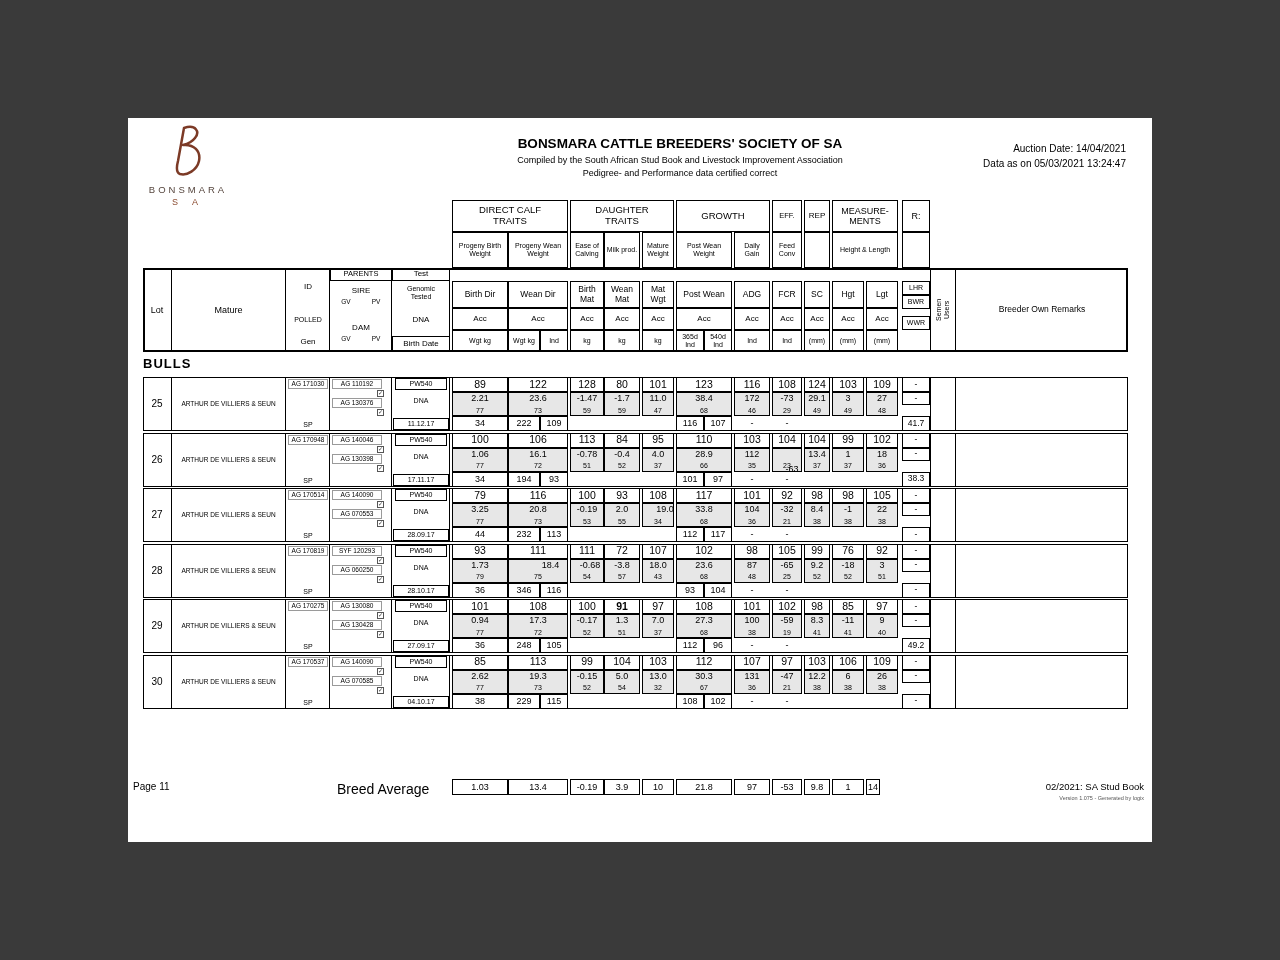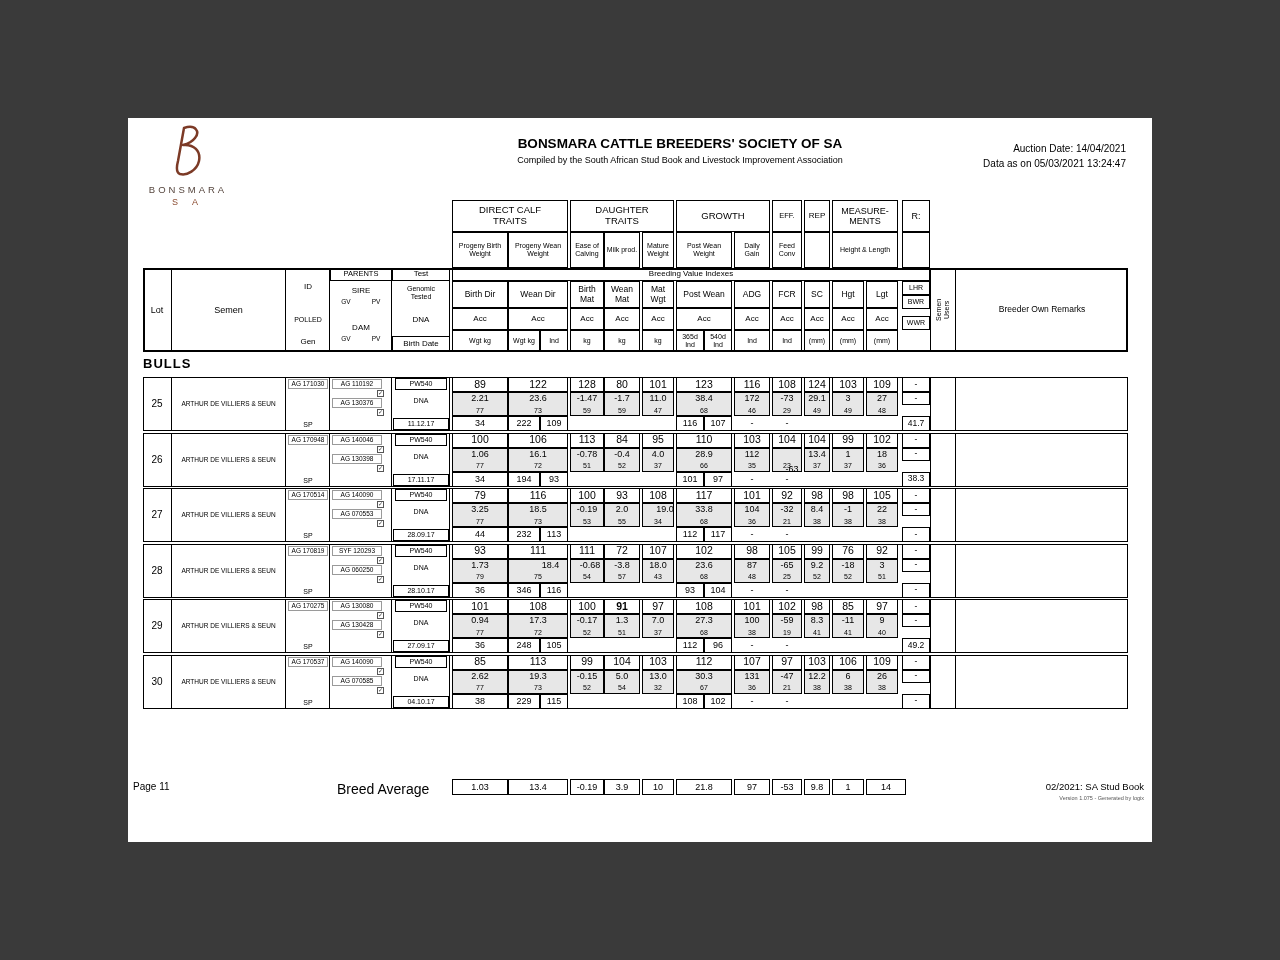--- a/index.html
+++ b/index.html
@@ -43,20 +43,21 @@
   <div class="logo-mark">
     <svg width="38" height="56" viewBox="0 0 38 56">
       <path d="M14 4 C26 0 30 8 25 14 C22 18 17 20 13 21 C24 20 31 27 29 37 C27 46 17 52 10 50 C5 48 7 41 8 37 C10 26 12 15 14 4 Z" fill="none" stroke="#7c3a26" stroke-width="2.5" stroke-linejoin="round"></path>
     </svg>
   </div>
   <div class="logo-brand">BONSMARA</div>
   <div class="logo-sub">S A</div>
 
   <div class="abs title">BONSMARA CATTLE BREEDERS' SOCIETY OF SA</div>
   <div class="abs sub1">Compiled by the South African Stud Book and Livestock Improvement Association</div>
+  <div class="abs sub2">Pedigree- and Performance data certified correct</div>
 
   <div class="abs auction">
     <div>Auction Date: 14/04/2021</div>
     <div>Data as on 05/03/2021 13:24:47</div>
   </div>
 
   <div id="thead">
       <div class="cell bd f95" style="left: 324px; top: 82px; width: 116px; height: 32px;">DIRECT CALF
 TRAITS</div>
       <div class="cell bd f95" style="left: 442px; top: 82px; width: 104px; height: 32px;">DAUGHTER
@@ -80,40 +81,39 @@
 Weight</div>
       <div class="cell bd f7" style="left: 606px; top: 114px; width: 36px; height: 36px;">Daily
 Gain</div>
       <div class="cell bd f7" style="left: 644px; top: 114px; width: 30px; height: 36px;">Feed
 Conv</div>
       <div class="cell bd f7" style="left: 704px; top: 114px; width: 66px; height: 36px;">Height &amp; Length</div>
       <div class="cell bd" style="left: 676px; top: 114px; width: 26px; height: 36px;"></div>
       <div class="cell bd" style="left: 774px; top: 114px; width: 28px; height: 36px;"></div>
       <div class="cell bd2" style="left: 15px; top: 150px; width: 985px; height: 84px;"></div>
       <div class="cell br f9" style="left: 15px; top: 150px; width: 29px; height: 84px;">Lot</div>
-      <div class="cell br f9" style="left: 44px; top: 150px; width: 114px; height: 84px;">Semen</div>
+      <div class="cell br f9" style="left: 44px; top: 150px; width: 114px; height: 84px;">Mature</div>
       <div class="cell br" style="left: 158px; top: 150px; width: 44px; height: 84px;"></div>
       <div class="cell f8" style="left: 158px; top: 164px; width: 44px; height: 11px;">ID</div>
       <div class="cell f7" style="left: 158px; top: 196px; width: 44px; height: 11px;">POLLED</div>
       <div class="cell f8" style="left: 158px; top: 219px; width: 44px; height: 11px;">Gen</div>
       <div class="cell br" style="left: 202px; top: 150px; width: 62px; height: 84px;"></div>
       <div class="cell bd f75" style="left: 202px; top: 150px; width: 62px; height: 13px;">PARENTS</div>
       <div class="cell f8" style="left: 202px; top: 168px; width: 62px; height: 10px;">SIRE</div>
       <div class="cell f65" style="left: 206px; top: 179px; width: 24px; height: 9px;">GV</div>
       <div class="cell f65" style="left: 236px; top: 179px; width: 24px; height: 9px;">PV</div>
       <div class="cell f8" style="left: 202px; top: 205px; width: 62px; height: 10px;">DAM</div>
       <div class="cell f65" style="left: 206px; top: 216px; width: 24px; height: 9px;">GV</div>
       <div class="cell f65" style="left: 236px; top: 216px; width: 24px; height: 9px;">PV</div>
       <div class="cell br" style="left: 264px; top: 150px; width: 58px; height: 84px;"></div>
       <div class="cell bd f8" style="left: 264px; top: 150px; width: 58px; height: 13px;">Test</div>
       <div class="cell f7" style="left: 264px; top: 165px; width: 58px; height: 19px;">Genomic
 Tested</div>
       <div class="cell f8" style="left: 264px; top: 197px; width: 58px; height: 10px;">DNA</div>
       <div class="cell bd f8" style="left: 264px; top: 218px; width: 58px; height: 16px;">Birth Date</div>
-      <div class="cell bd f8" style="left: 324px; top: 150px; width: 478px; height: 13px;">Breeding Value Indexes</div>
       <div class="cell bd f85" style="left: 324px; top: 163px; width: 56px; height: 27px;">Birth Dir</div>
       <div class="cell bd f85" style="left: 380px; top: 163px; width: 60px; height: 27px;">Wean Dir</div>
       <div class="cell bd f85" style="left: 442px; top: 163px; width: 34px; height: 27px;">Birth
 Mat</div>
       <div class="cell bd f85" style="left: 476px; top: 163px; width: 36px; height: 27px;">Wean
 Mat</div>
       <div class="cell bd f85" style="left: 514px; top: 163px; width: 32px; height: 27px;">Mat
 Wgt</div>
       <div class="cell bd f85" style="left: 548px; top: 163px; width: 56px; height: 27px;">Post Wean</div>
       <div class="cell bd f85" style="left: 606px; top: 163px; width: 36px; height: 27px;">ADG</div>
@@ -319,21 +319,21 @@
         <div class="cell br" style="left: 264px; top: 0px; width: 58px; height: 54px;"></div>
         <div class="cell f7 bd" style="left: 267px; top: 1px; width: 52px; height: 12px;">PW540</div>
         <div class="cell f7" style="left: 267px; top: 19px; width: 52px; height: 10px;">DNA</div>
         <div class="cell f7 bd" style="left: 265px; top: 41px; width: 56px; height: 12px;">28.09.17</div>
         <div class="cell bd f105" style="left: 324px; top: 0px; width: 56px; height: 15px;">79</div>
         <div class="cell bd gray" style="left: 324px; top: 15px; width: 56px; height: 24px;"></div>
         <div class="cell f9" style="left: 324px; top: 15px; width: 56px; height: 13px;">3.25</div>
         <div class="cell f7" style="left: 324px; top: 28px; width: 56px; height: 11px;">77</div>
         <div class="cell bd f105" style="left: 380px; top: 0px; width: 60px; height: 15px;">116</div>
         <div class="cell bd gray" style="left: 380px; top: 15px; width: 60px; height: 24px;"></div>
-        <div class="cell f9" style="left: 380px; top: 15px; width: 60px; height: 13px;">18.5</div>
+        <div class="cell f9" style="left: 380px; top: 15px; width: 60px; height: 13px;">20.8</div>
         <div class="cell f7" style="left: 380px; top: 28px; width: 60px; height: 11px;">73</div>
         <div class="cell bd f105" style="left: 442px; top: 0px; width: 34px; height: 15px;">100</div>
         <div class="cell bd gray" style="left: 442px; top: 15px; width: 34px; height: 24px;"></div>
         <div class="cell f9" style="left: 442px; top: 15px; width: 34px; height: 13px;">-0.19</div>
         <div class="cell f7" style="left: 442px; top: 28px; width: 34px; height: 11px;">53</div>
         <div class="cell bd f105" style="left: 476px; top: 0px; width: 36px; height: 15px;">93</div>
         <div class="cell bd gray" style="left: 476px; top: 15px; width: 36px; height: 24px;"></div>
         <div class="cell f9" style="left: 476px; top: 15px; width: 36px; height: 13px;">2.0</div>
         <div class="cell f7" style="left: 476px; top: 28px; width: 36px; height: 11px;">55</div>
         <div class="cell bd f105" style="left: 514px; top: 0px; width: 32px; height: 15px;">108</div>
@@ -604,18 +604,18 @@
       <div class="cell bd f9" style="left: 324px; top: 0px; width: 56px; height: 16px;">1.03</div>
       <div class="cell bd f9" style="left: 380px; top: 0px; width: 60px; height: 16px;">13.4</div>
       <div class="cell bd f9" style="left: 442px; top: 0px; width: 34px; height: 16px;">-0.19</div>
       <div class="cell bd f9" style="left: 476px; top: 0px; width: 36px; height: 16px;">3.9</div>
       <div class="cell bd f9" style="left: 514px; top: 0px; width: 32px; height: 16px;">10</div>
       <div class="cell bd f9" style="left: 548px; top: 0px; width: 56px; height: 16px;">21.8</div>
       <div class="cell bd f9" style="left: 606px; top: 0px; width: 36px; height: 16px;">97</div>
       <div class="cell bd f9" style="left: 644px; top: 0px; width: 30px; height: 16px;">-53</div>
       <div class="cell bd f9" style="left: 676px; top: 0px; width: 26px; height: 16px;">9.8</div>
       <div class="cell bd f9" style="left: 704px; top: 0px; width: 32px; height: 16px;">1</div>
-      <div class="cell bd f9" style="left: 738px; top: 0px; width: 40px; height: 16px;">14</div>
+      <div class="cell bd f9" style="left: 738px; top: 0px; width: 14px; height: 16px;">14</div>
     </div>
   <div class="abs bookref">02/2021: SA Stud Book</div>
   <div class="abs version">Version 1.075 - Generated by logix</div>
 
 </div>
 
 </body></html>

